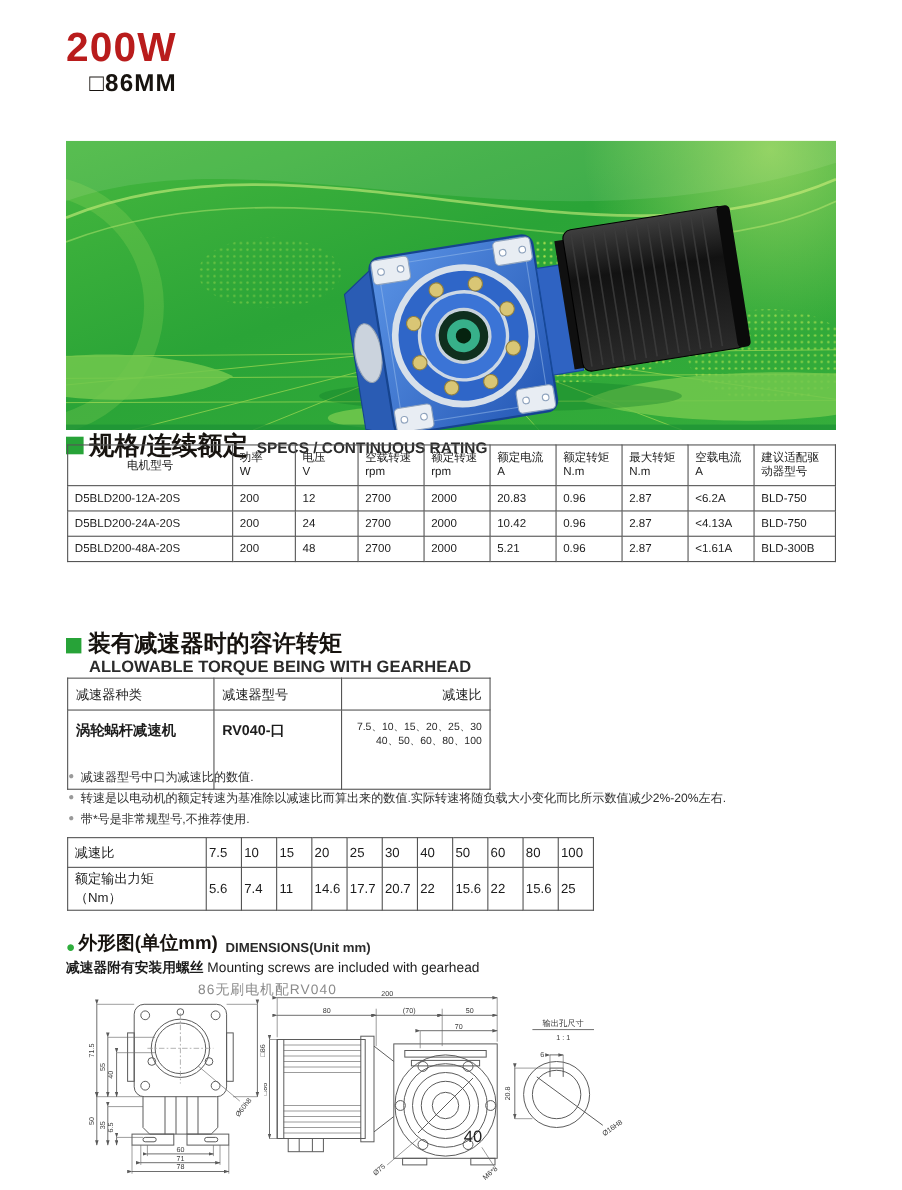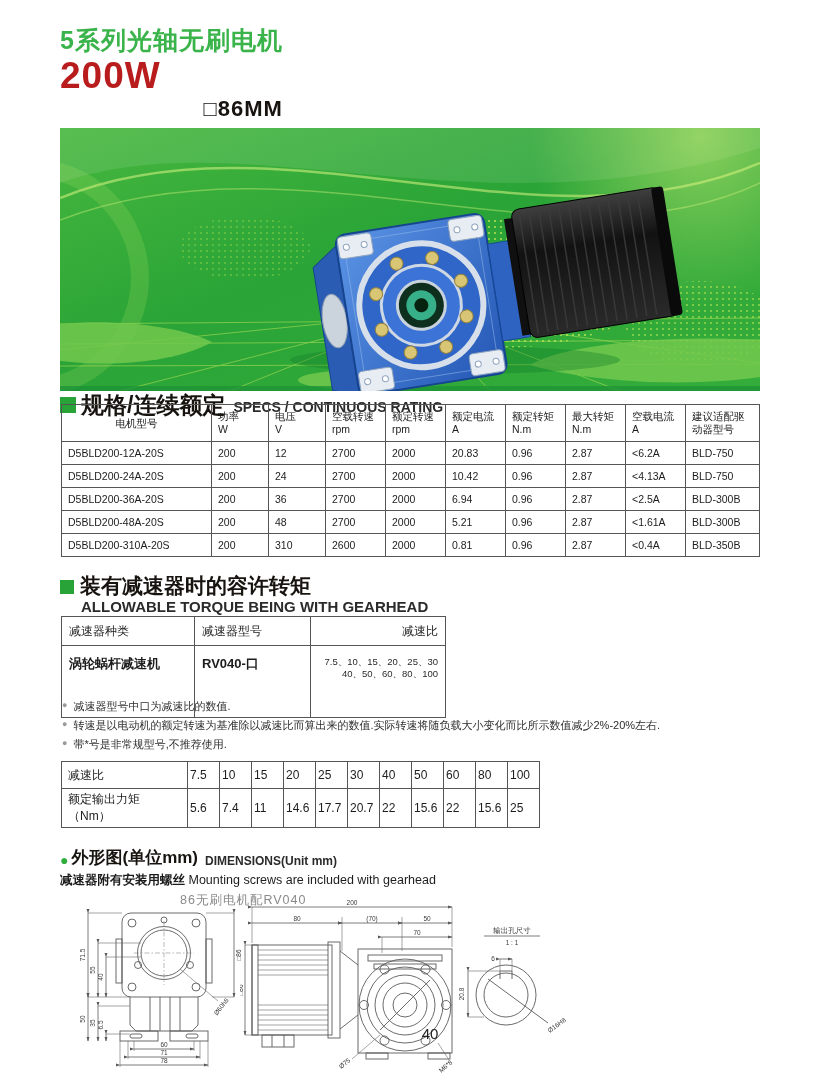--- a/index.html
+++ b/index.html
@@ -58,21 +58,20 @@
   .pageno{font-size:15px;color:#222;text-align:center;width:80px;}
 
   svg text{font-family:"Liberation Sans",sans-serif;}
 </style>
 </head>
 <body>
 
 <div class="page">
 
   <div class="abs" style="left:60px;top:24px;">
-    <div class="series-title">5系列光轴无刷电机</div>
     <div class="power-title">200W</div>
     <div class="frame-title">□86MM</div>
   </div>
 
   <div class="abs" style="left:60px;top:128px;width:700px;height:263px;">
     <svg width="700" height="263" viewBox="0 0 700 263">
       <defs>
         <linearGradient id="bgG" x1="0" y1="0" x2="1" y2="1">
           <stop offset="0" stop-color="#46b73e"></stop>
             <stop offset="0.45" stop-color="#2aa437"></stop>
@@ -250,54 +249,30 @@
           <td>24</td>
           <td>2700</td>
           <td>2000</td>
           <td>10.42</td>
           <td>0.96</td>
           <td>2.87</td>
           <td>&lt;4.13A</td>
           <td>BLD-750</td>
         </tr>
         <tr>
-          <td>D5BLD200-36A-20S</td>
-          <td>200</td>
-          <td>36</td>
-          <td>2700</td>
-          <td>2000</td>
-          <td>6.94</td>
-          <td>0.96</td>
-          <td>2.87</td>
-          <td>&lt;2.5A</td>
-          <td>BLD-300B</td>
-        </tr>
-        <tr>
           <td>D5BLD200-48A-20S</td>
           <td>200</td>
           <td>48</td>
           <td>2700</td>
           <td>2000</td>
           <td>5.21</td>
           <td>0.96</td>
           <td>2.87</td>
           <td>&lt;1.61A</td>
           <td>BLD-300B</td>
-        </tr>
-        <tr>
-          <td>D5BLD200-310A-20S</td>
-          <td>200</td>
-          <td>310</td>
-          <td>2600</td>
-          <td>2000</td>
-          <td>0.81</td>
-          <td>0.96</td>
-          <td>2.87</td>
-          <td>&lt;0.4A</td>
-          <td>BLD-350B</td>
         </tr>
       </tbody>
     </table>
 
   <div class="abs" style="left:60px;top:574px;">
     <div class="h1row">
       <span class="sq2"></span>
       <span class="h2cn">装有减速器时的容许转矩</span>
     </div>
     <div class="h2en">ALLOWABLE TORQUE BEING WITH GEARHEAD</div>

